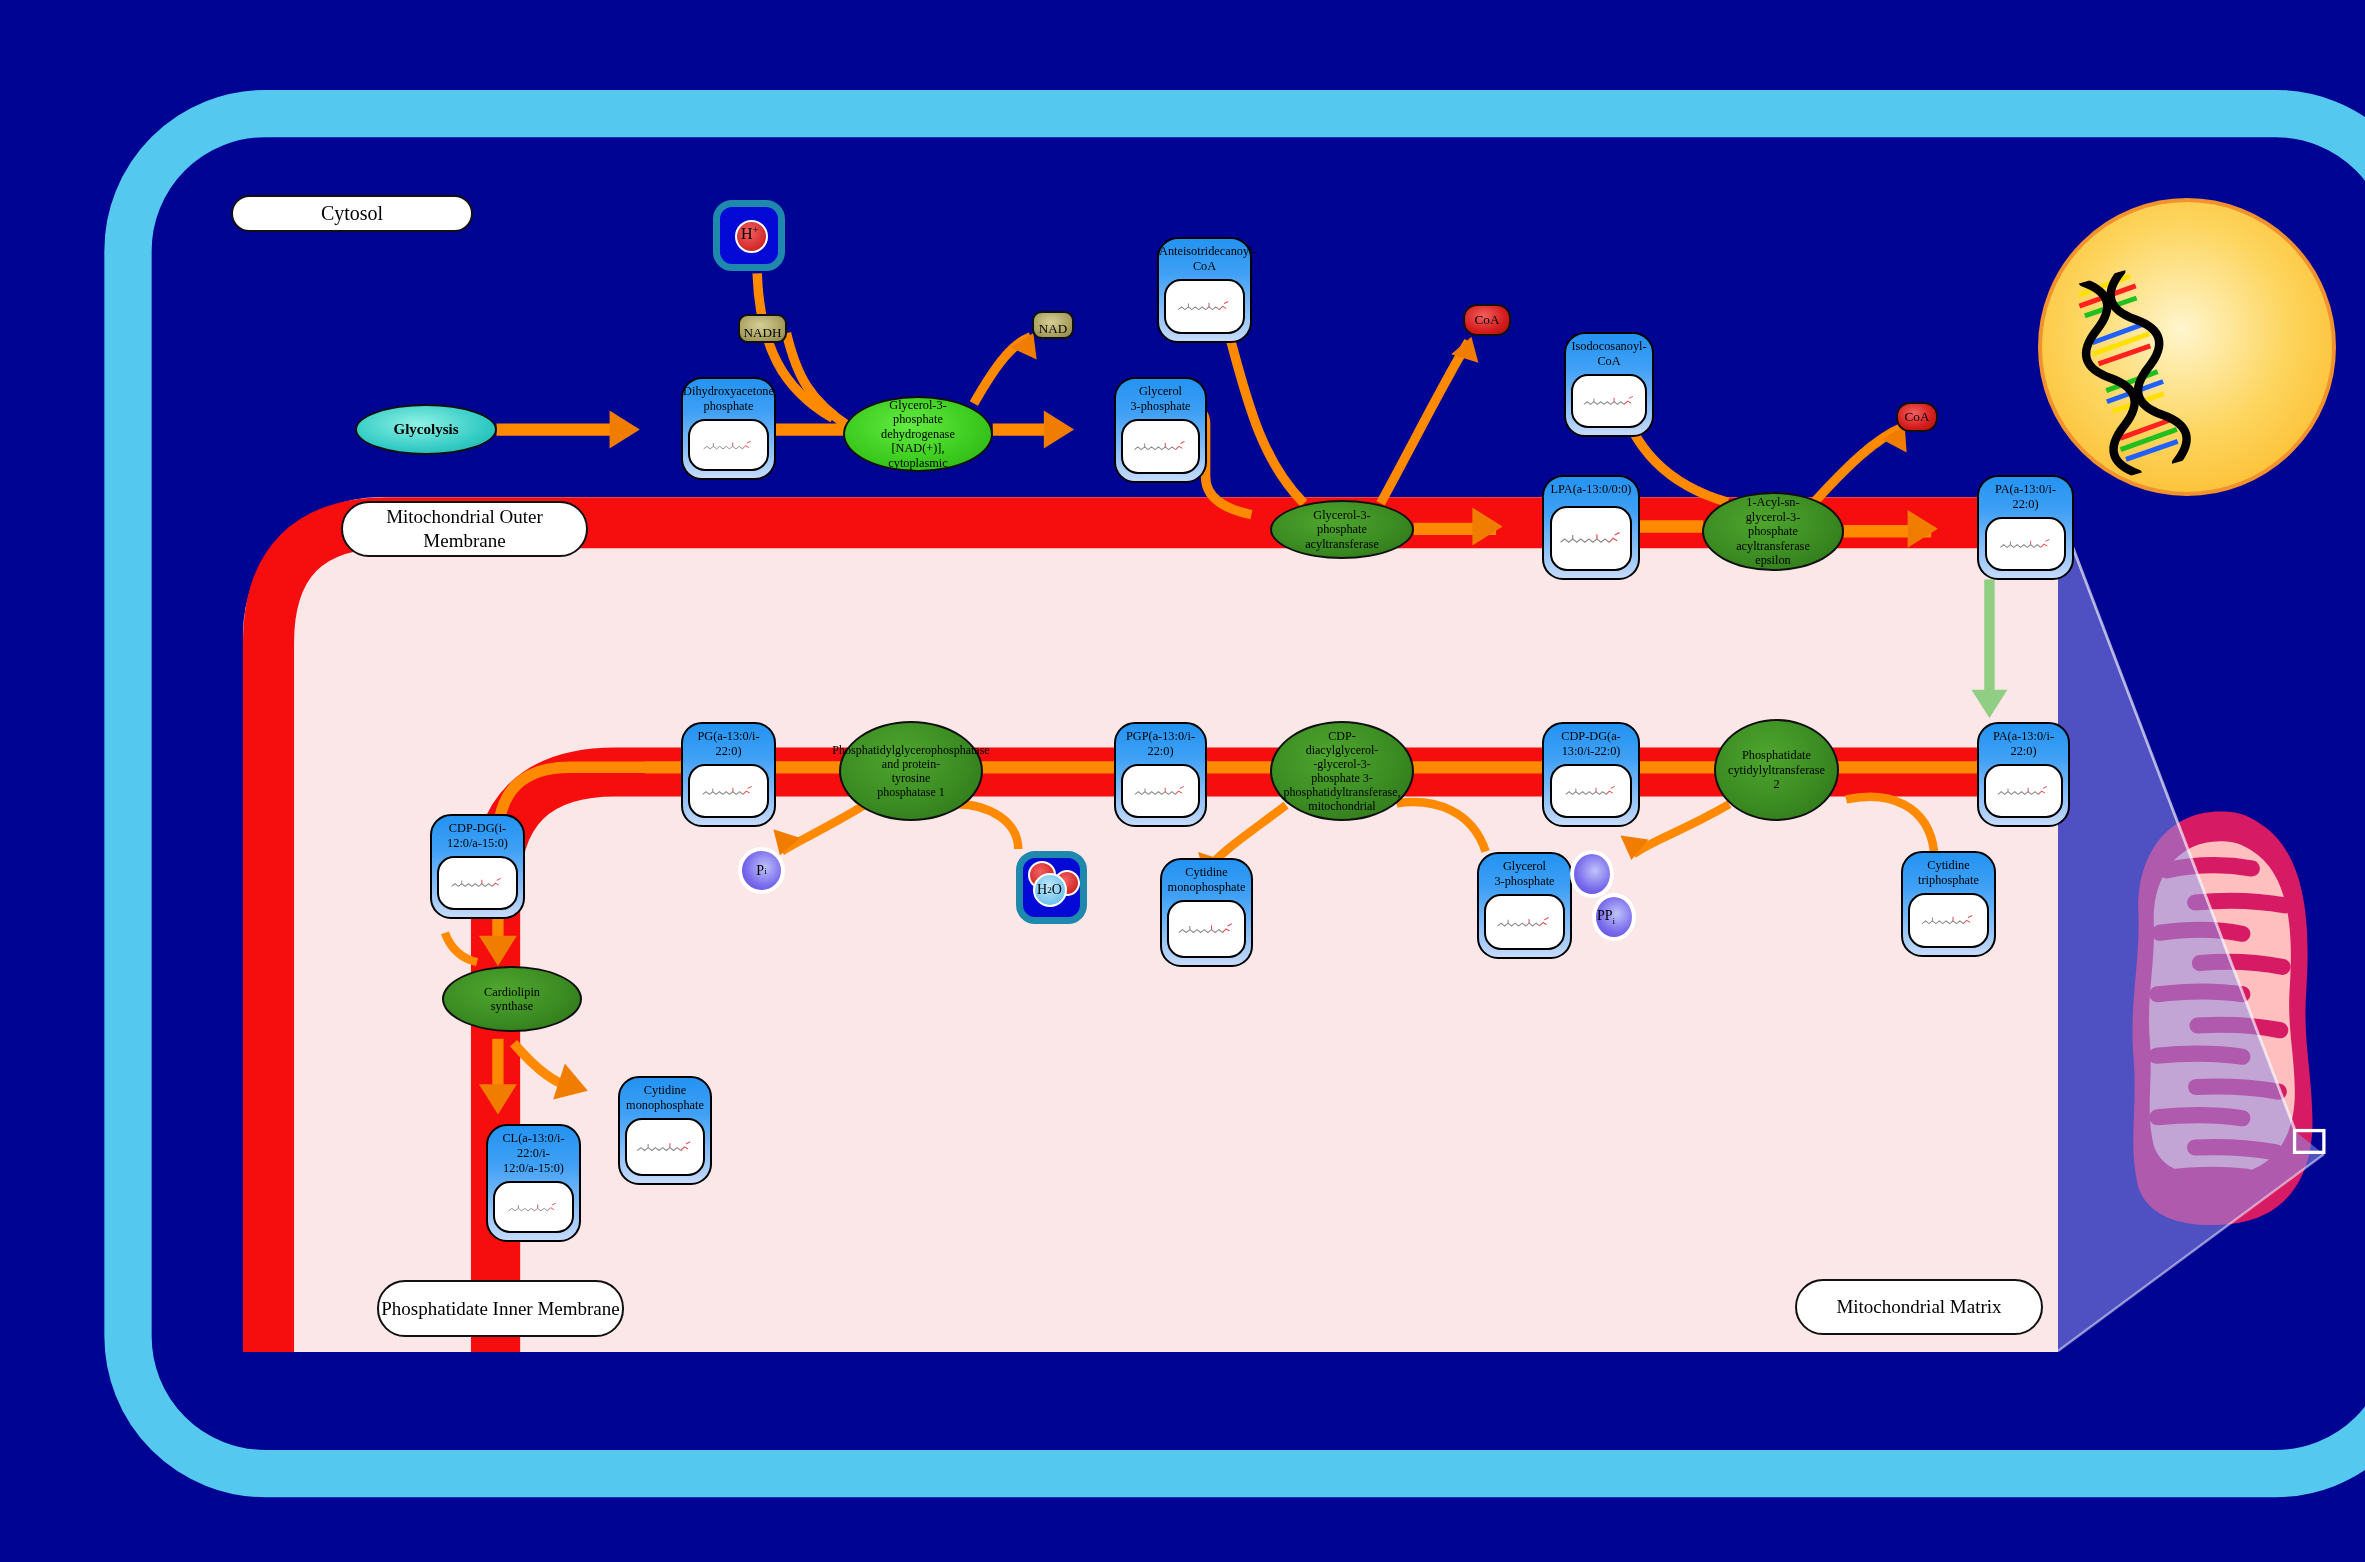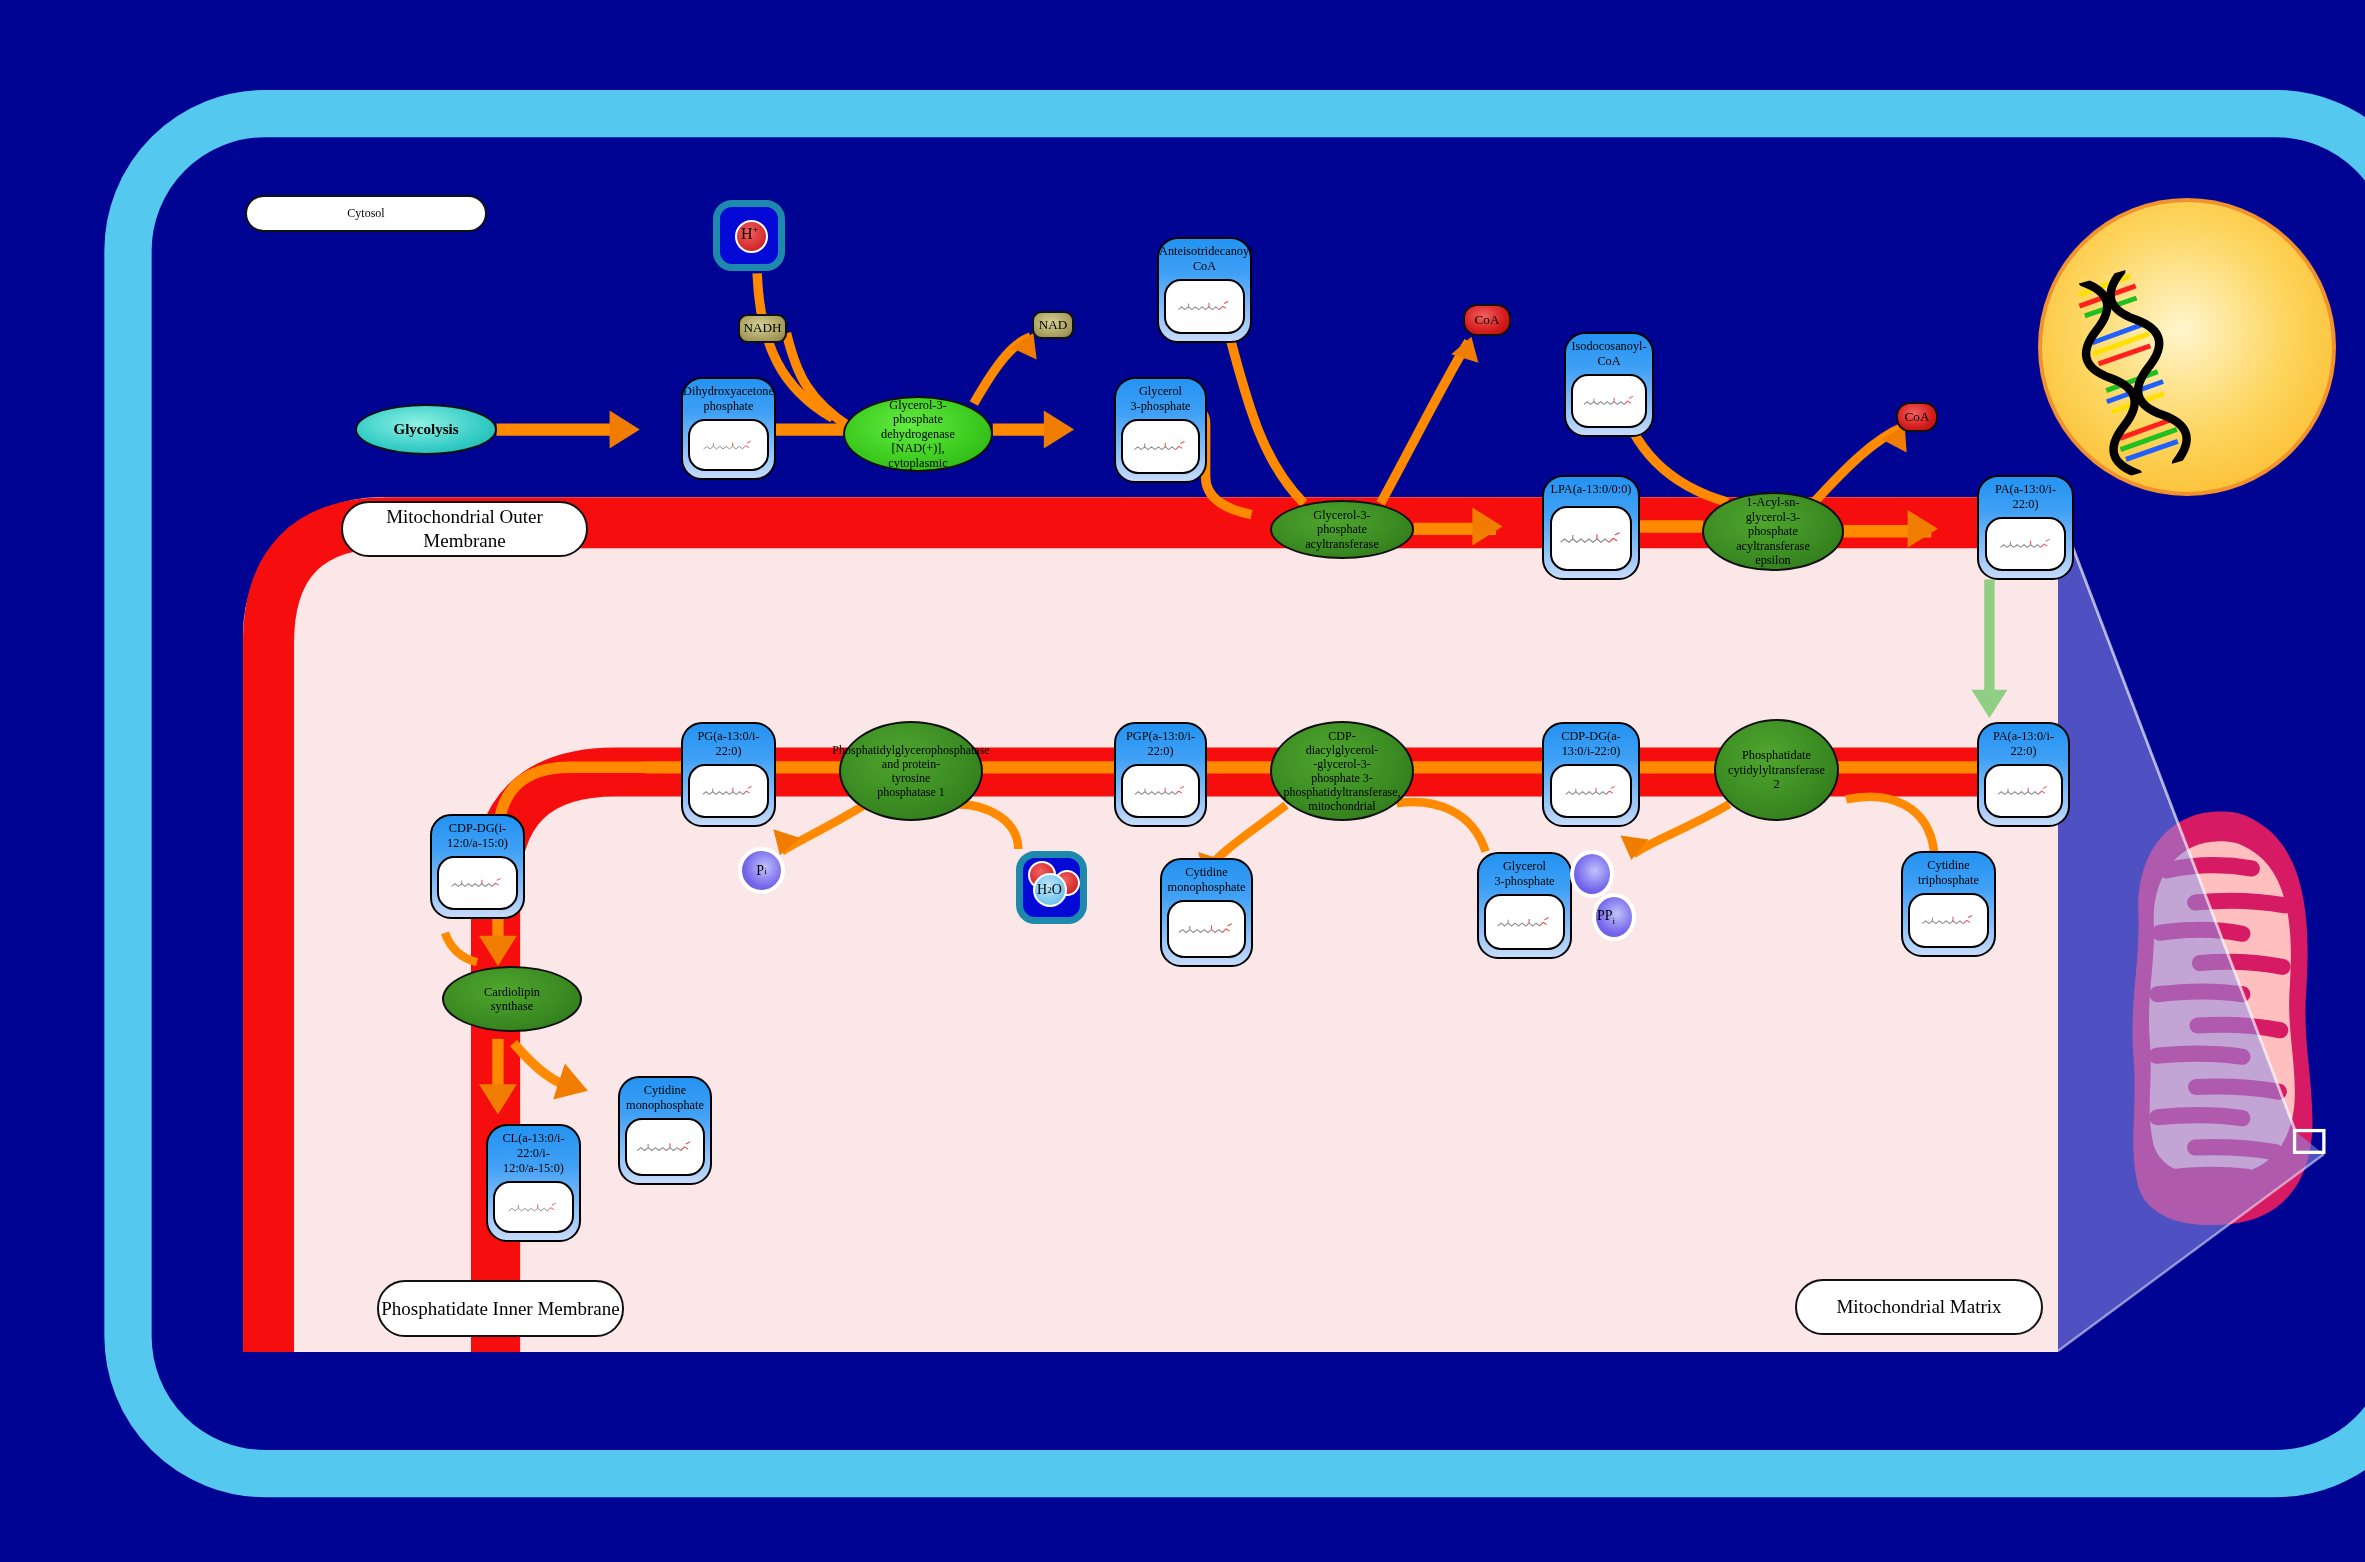--- a/index.html
+++ b/index.html
@@ -27,21 +27,21 @@
           background:radial-gradient(ellipse at 42% 36%,#4FA62E 0%,#3B8C22 55%,#2C7018 100%);
           display:flex;align-items:center;justify-content:center;text-align:center;
           font-size:12.3px;line-height:1.18;box-sizing:border-box;}
   .bright{background:radial-gradient(ellipse at 44% 38%,#63EC42 0%,#3ECC20 55%,#28AE10 100%);}
   .dbl::before{content:"";position:absolute;left:-9.5px;top:-12.3px;width:100%;height:100%;
                border-radius:50%;background:#2CBE14;border:2.8px solid #101010;z-index:-1;}
   .cyan{background:radial-gradient(ellipse at 44% 38%,#8FF2E4 0%,#35CCC6 60%,#17AEA9 100%);font-weight:bold;}
   
   .pill{position:absolute;border:2.4px solid #101010;border-radius:9.5px;
         display:flex;align-items:center;justify-content:center;font-size:13.2px;}
-  .khaki{background:radial-gradient(ellipse at 45% 38%,#D6CF96 0%,#ABA263 60%,#8A8148 100%);}
+  .khaki{background:radial-gradient(ellipse at 45% 38%,#D6CF96 0%,#ABA263 60%,#8A8148 100%);align-items:flex-end;}
   .redp{background:radial-gradient(ellipse at 42% 36%,#F26060 0%,#D51C1C 60%,#AE0E0E 100%);border-radius:14px;}
   .blob{position:absolute;border-radius:50%;border:4.3px solid #fff;
         background:radial-gradient(circle at 58% 42%,#BFC3FA 0%,#7768EC 60%,#5A49DC 100%);
         display:flex;align-items:center;justify-content:center;font-size:14px;color:#000;}
   .sq-icon{position:absolute;background:#0409D6;border:7.6px solid #1E89AC;border-radius:19px;box-sizing:border-box;}
   sub,sup{font-size:0.65em;}
 </style>
 </head>
 <body>
 
@@ -171,21 +171,21 @@
       <g id="molsym">
         <polyline points="4,40 14,32 24,40 34,32 44,40 54,32 64,40 74,32 84,40 94,32 104,40 114,32 124,40" fill="none" stroke="#8C8C8C" stroke-width="3"></polyline>
         <polyline points="124,40 134,30 144,36" fill="none" stroke="#E05050" stroke-width="3"></polyline>
         <line x1="94" y1="32" x2="94" y2="20" stroke="#E05050" stroke-width="3"></line>
         <line x1="138" y1="22" x2="150" y2="16" stroke="#E05050" stroke-width="3"></line>
         <line x1="34" y1="32" x2="34" y2="22" stroke="#8C8C8C" stroke-width="3"></line>
       </g>
     </defs>
   </svg>
 
-  <div class="rlabel" style="left:245px;top:195px;width:238px;height:33px;font-size:12px">
+  <div class="rlabel" style="left:231px;top:195px;width:238px;height:33px;font-size:20px">
     <span>Cytosol</span>
     </div>
   <div class="rlabel" style="left:341px;top:501px;width:243px;height:52px">
     <span>Mitochondrial Outer Membrane</span>
     </div>
   <div class="rlabel" style="left:377px;top:1280px;width:243px;height:53px">
     <span>Phosphatidate Inner Membrane</span>
     </div>
   <div class="rlabel" style="left:1795px;top:1279px;width:244px;height:52px">
     <span>Mitochondrial Matrix</span>

